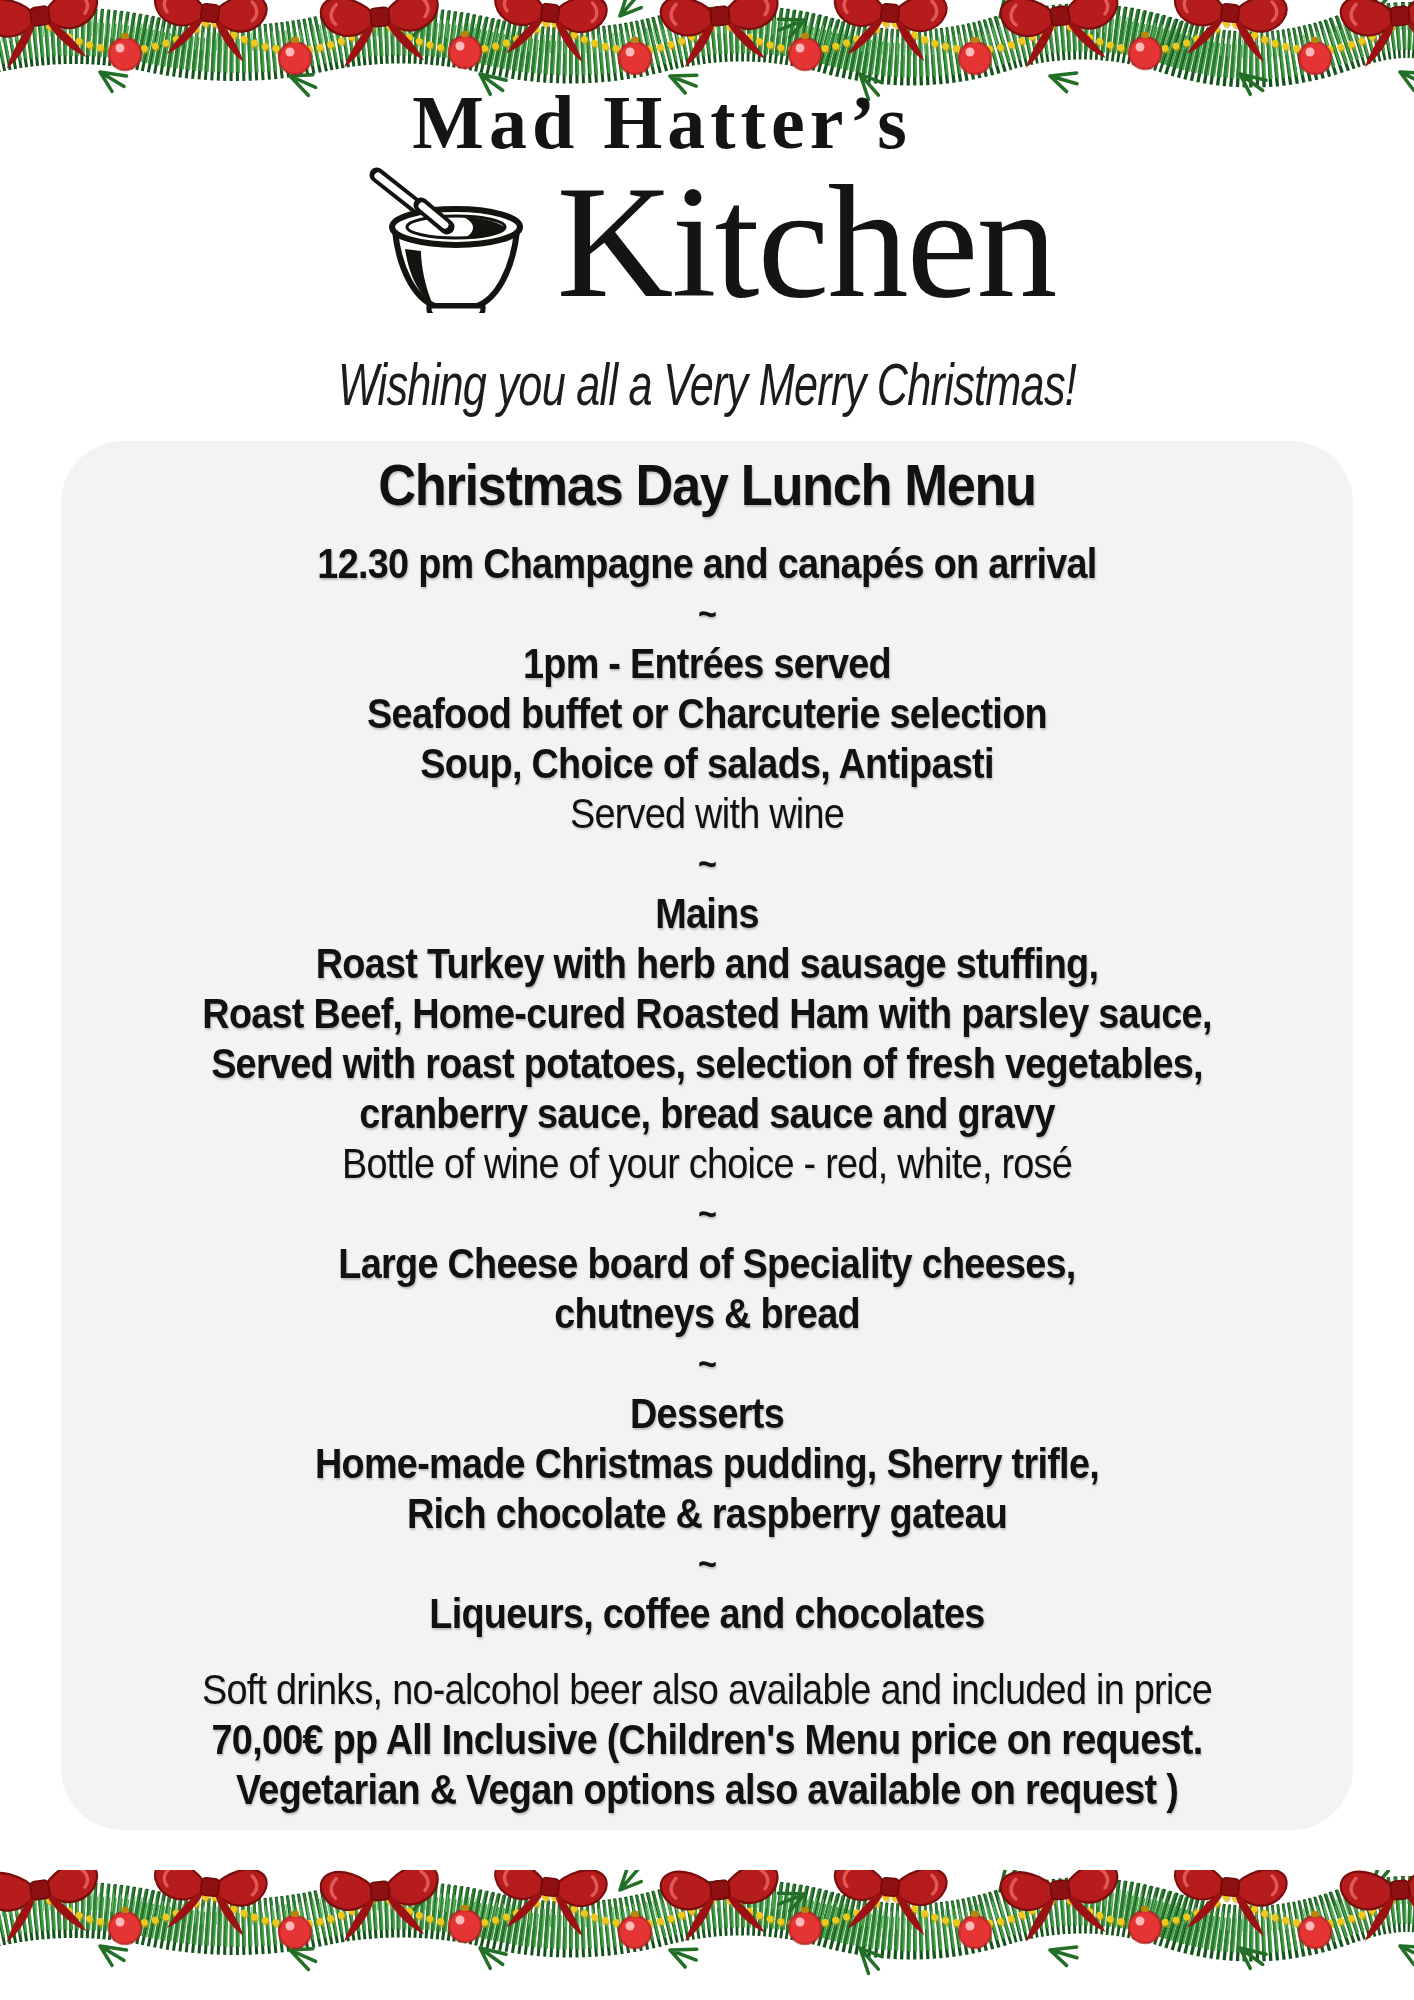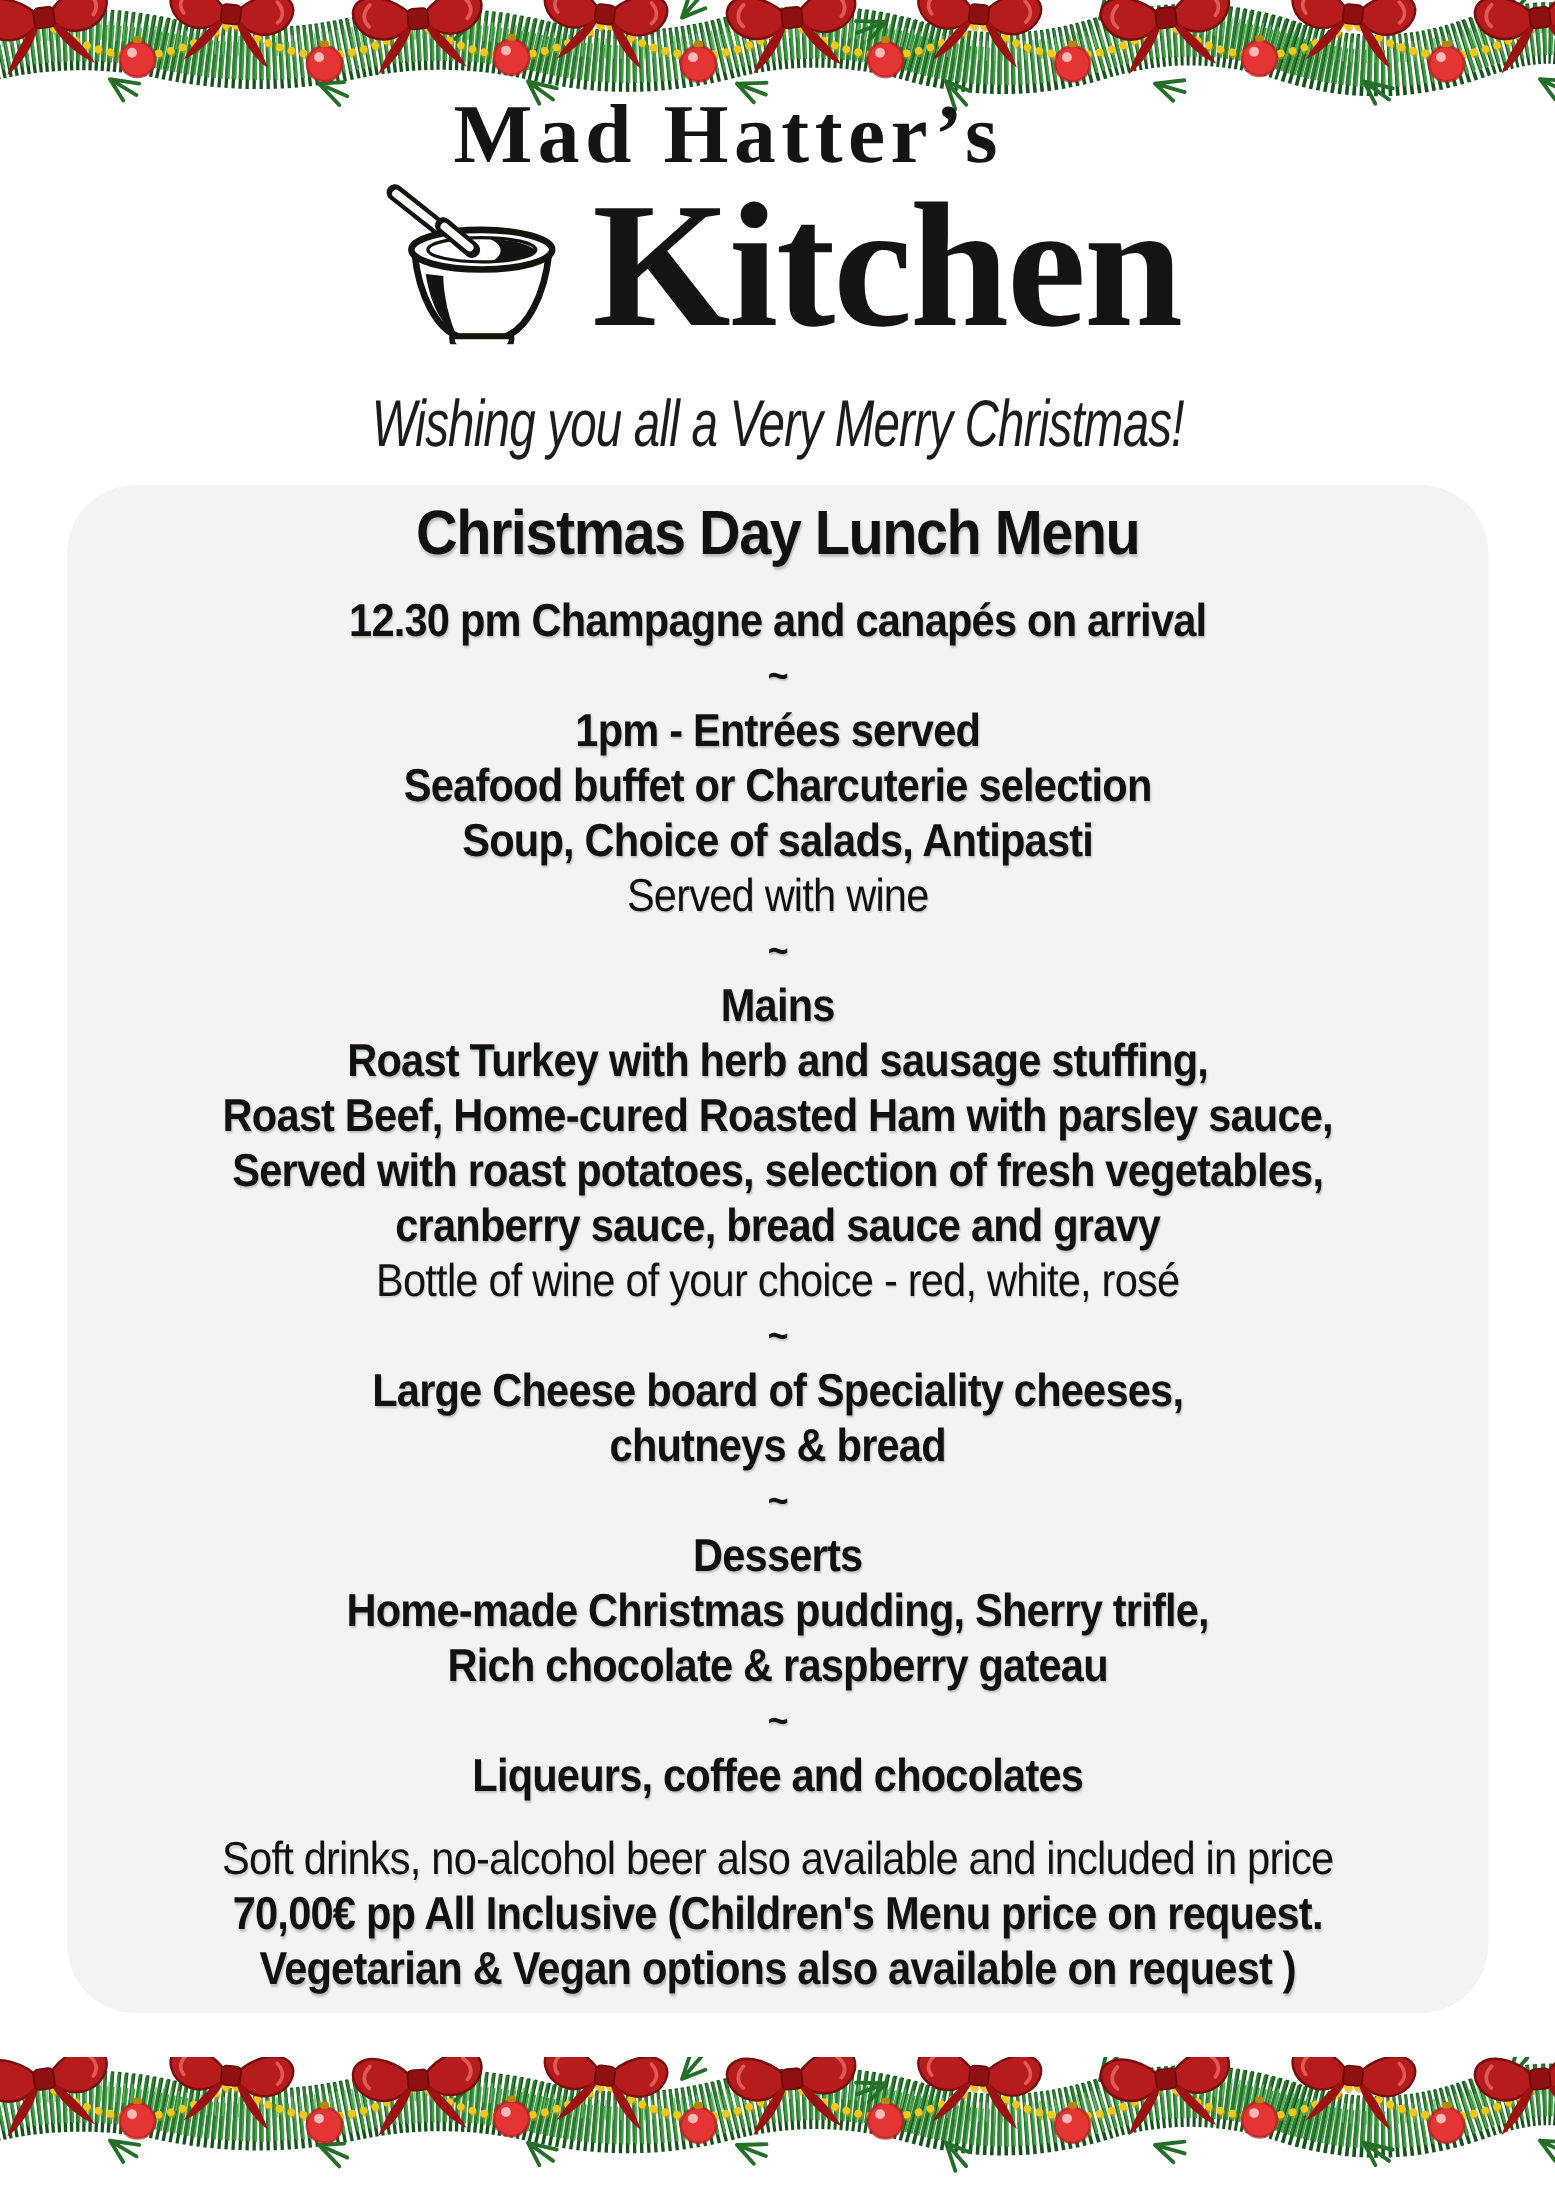--- a/index.html
+++ b/index.html
@@ -19,21 +19,21 @@
     font-size:76px; font-weight:600; letter-spacing:5px; line-height:1;
     transform:translateX(-45px); color:#161412;
   }
   .brand-row {
     position:absolute; top:163px; left:0; width:1414px; height:150px;
     display:flex; justify-content:center; align-items:flex-end;
   }
   .brand-bowl { width:196px; height:148px; flex:0 0 auto; margin-right:2px; }
   .brand-line2 {
     font-family:"Liberation Serif","DejaVu Serif",serif;
-    font-size:162px; font-weight:700; line-height:1; letter-spacing:-2px;
+    font-size:162px; font-weight:400; line-height:1; letter-spacing:-2px;
     margin-bottom:-10px; color:#161412;
   }
   .tagline {
     position:absolute; top:352px; left:0; width:1414px; text-align:center;
     font-style:italic; font-size:60px; font-weight:400; line-height:1.1;
     transform:scaleX(0.72); letter-spacing:-1px; color:#1c1c1c;
   }
 
   .card {
     position:absolute; top:441px; left:61px; width:1292px; height:1389px;

